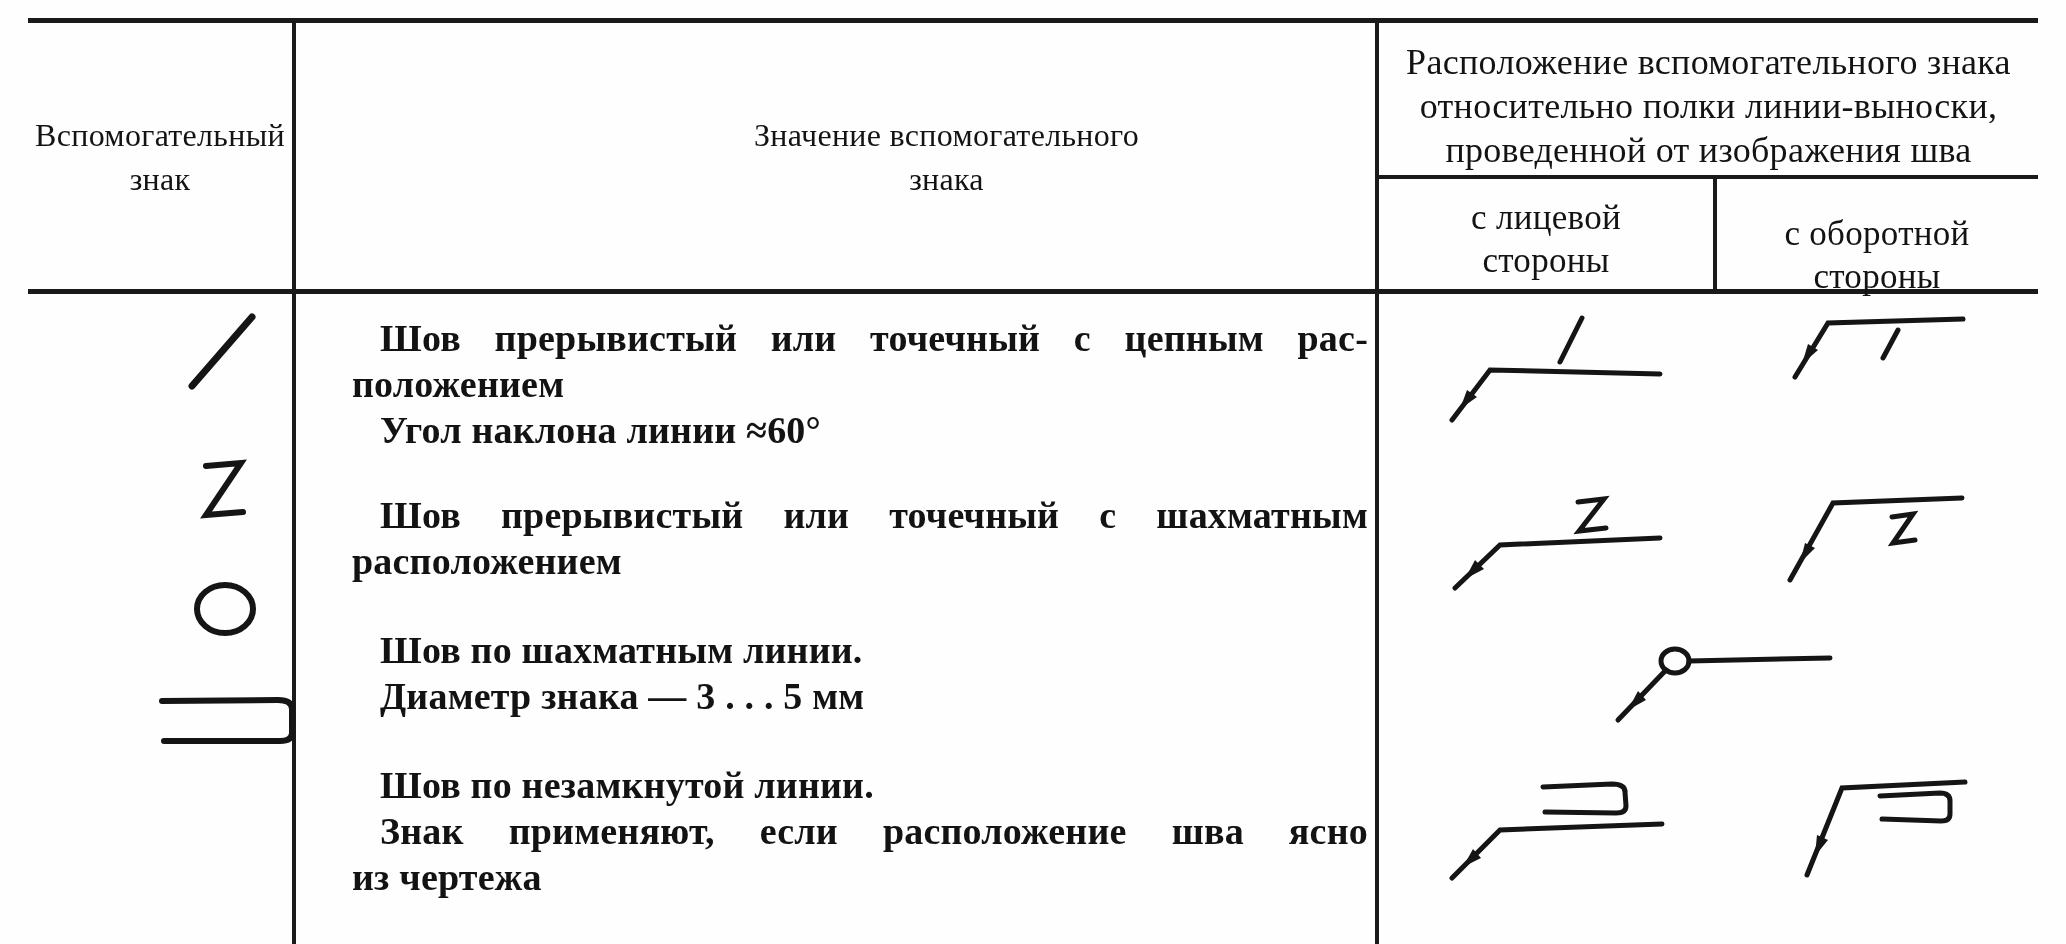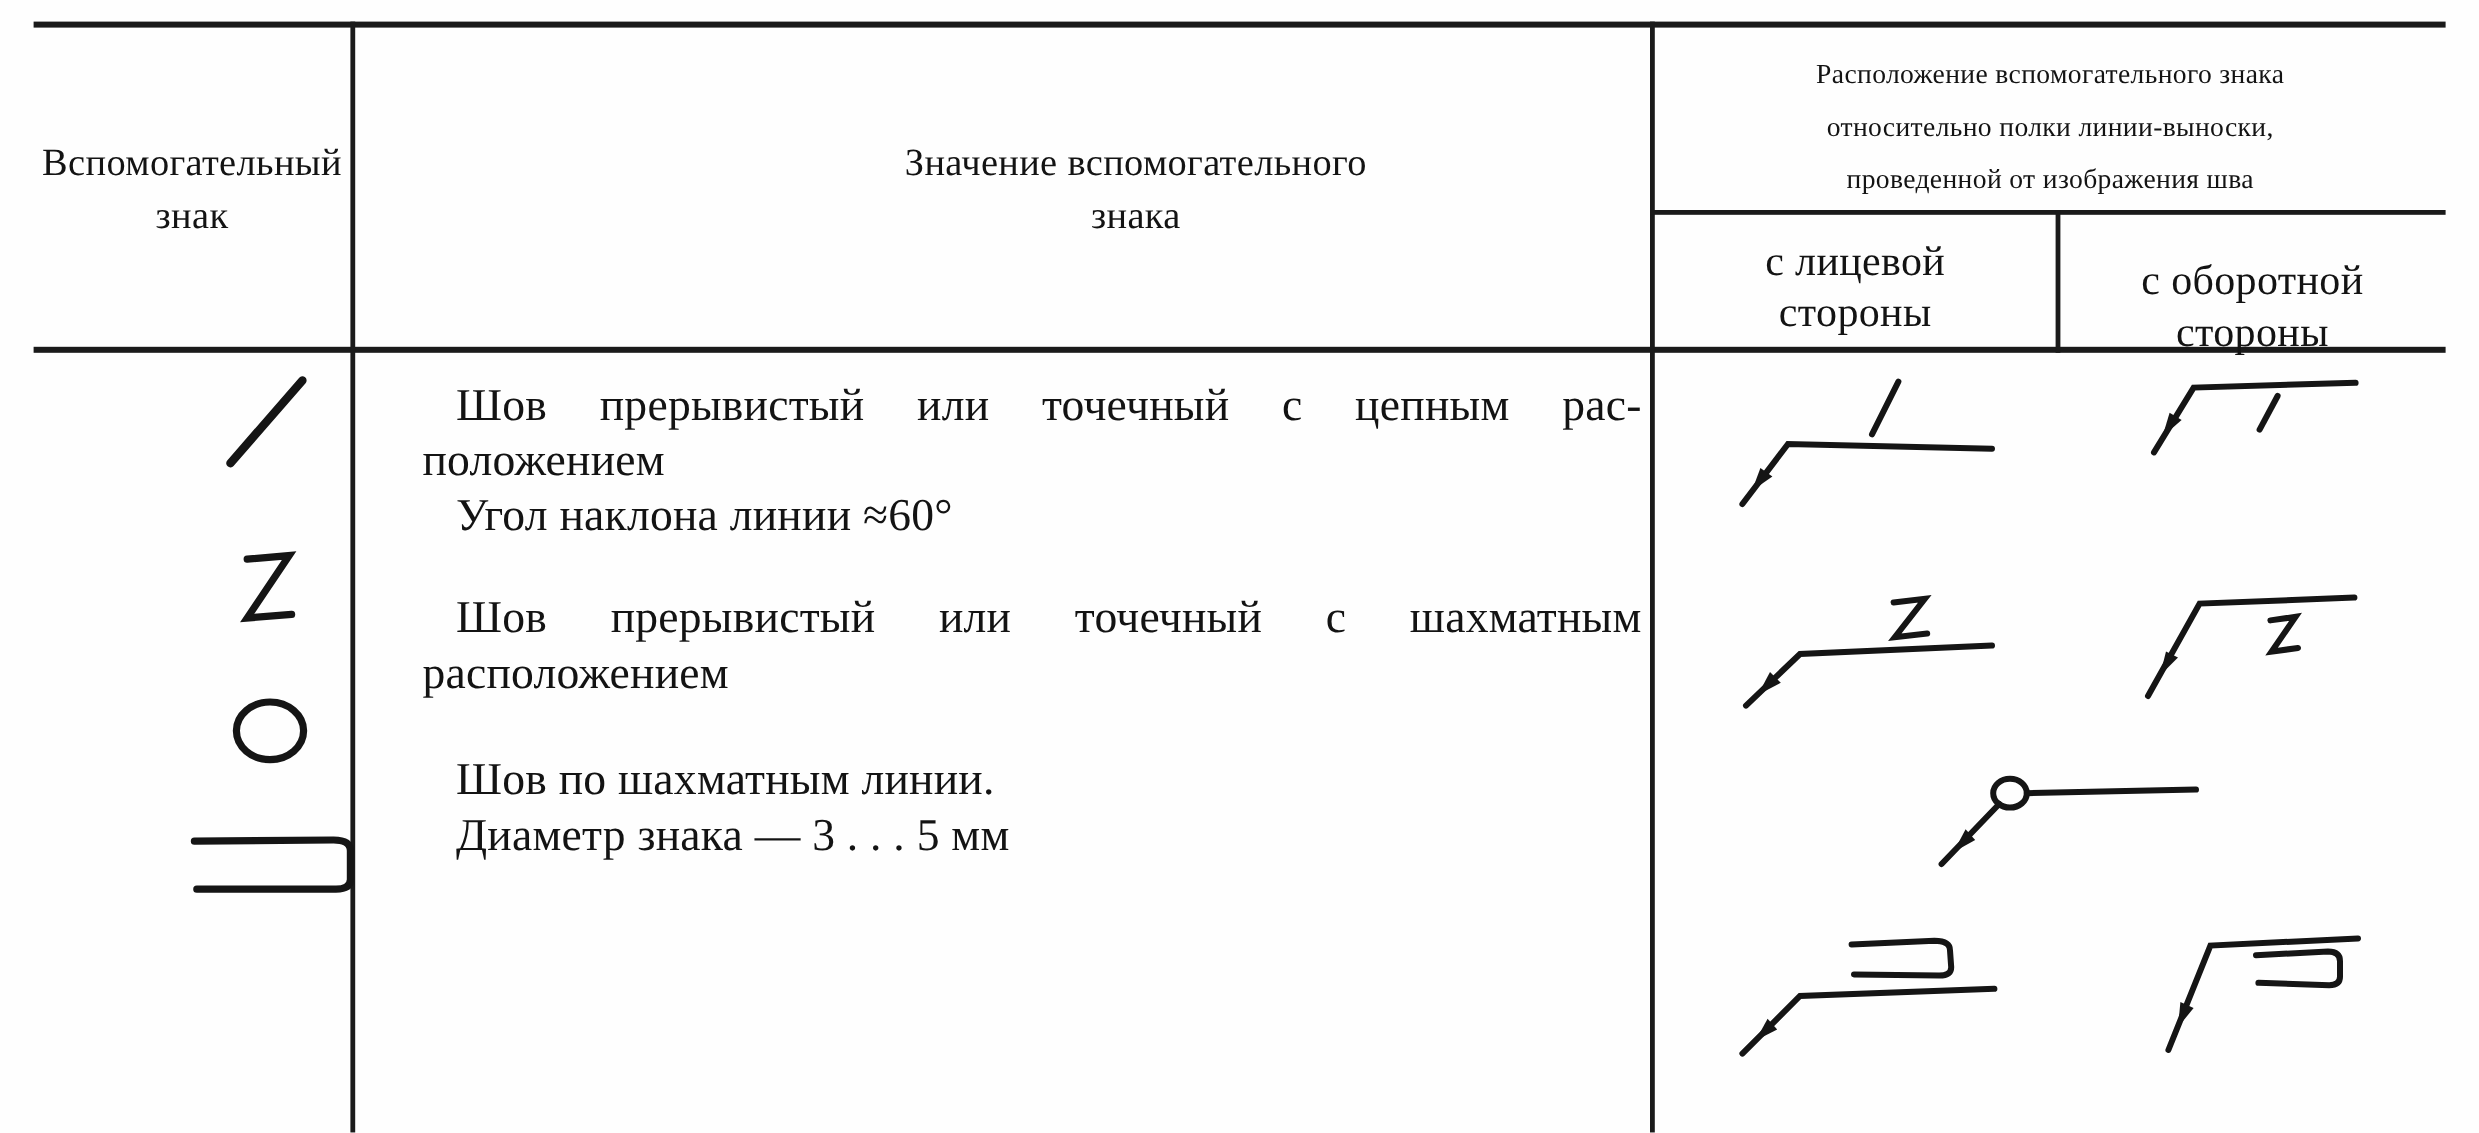--- a/index.html
+++ b/index.html
@@ -5,21 +5,21 @@
   html,body{margin:0;padding:0;background:#ffffff;}
   .page{
     position:relative;width:2066px;height:944px;background:#fefefe;
     font-family:"Liberation Serif","DejaVu Serif",serif;color:#131313;
     overflow:hidden;
   }
   .rule{position:absolute;background:#1a1a1a;}
   .hdr{position:absolute;text-align:center;font-size:32px;line-height:44px;letter-spacing:.3px;}
   .subhdr{position:absolute;text-align:center;font-size:35px;line-height:43px;letter-spacing:.3px;}
   .meaning{position:absolute;left:352px;width:1016px;font-size:38px;letter-spacing:.2px;}
-  .ln{line-height:46px;text-align:left;}
+  .ln{line-height:46px;text-align:left;font-weight:bold;}
   .indent{text-indent:28px;}
   .fill{text-align:justify;text-align-last:justify;}
   svg.art{position:absolute;left:0;top:0;pointer-events:none;}
   .stroke{stroke:#151515;fill:none;}
   .arrow{fill:#151515;stroke:none;}
 </style>
 </head>
 <body>
 
 <div class="page">
@@ -34,21 +34,21 @@
   <div class="hdr" style="left:28px;top:113px;width:264px;">
     <div>Вспомогательный</div>
     <div>знак</div>
   </div>
 
   <div class="hdr" style="left:296px;top:113px;width:1301px;">
     <div>Значение  вспомогательного</div>
     <div>знака</div>
   </div>
 
-  <div class="hdr" style="left:1379px;top:40px;width:659px;font-size:23px;">
+  <div class="hdr" style="left:1379px;top:40px;width:659px;font-size:36px;">
     <div>Расположение  вспомогательного  знака</div>
     <div>относительно  полки  линии-выноски,</div>
     <div>проведенной  от  изображения  шва</div>
   </div>
 
   <div class="subhdr" style="left:1379px;top:196px;width:334px;text-align:center;">
     <div>с  лицевой</div>
     <div>стороны</div>
   </div>
 
@@ -66,20 +66,25 @@
   <div class="meaning" style="top:492px;">
     <div class="ln indent fill">Шов прерывистый или точечный с шахматным</div>
     <div class="ln">расположением</div>
   </div>
 
   <div class="meaning" style="top:627px;">
     <div class="ln indent">Шов по шахматным линии.</div>
     <div class="ln indent">Диаметр знака — 3 . . . 5 мм</div>
   </div>
 
+  <div class="meaning" style="top:762px;">
+    <div class="ln indent">Шов по незамкнутой линии.</div>
+    <div class="ln indent fill">Знак применяют, если расположение шва ясно</div>
+    <div class="ln">из чертежа</div>
+  </div>
 
   <svg class="art" width="2066" height="944" viewBox="0 0 2066 944">
 
     <g>
       <line class="stroke" x1="192" y1="386" x2="252" y2="317" stroke-width="7" stroke-linecap="round"></line>
     </g>
     <g>
       <polyline class="stroke" points="206,466 241,463 206,515 243,512" stroke-width="6" stroke-linecap="round"></polyline>
     </g>
     <g>

